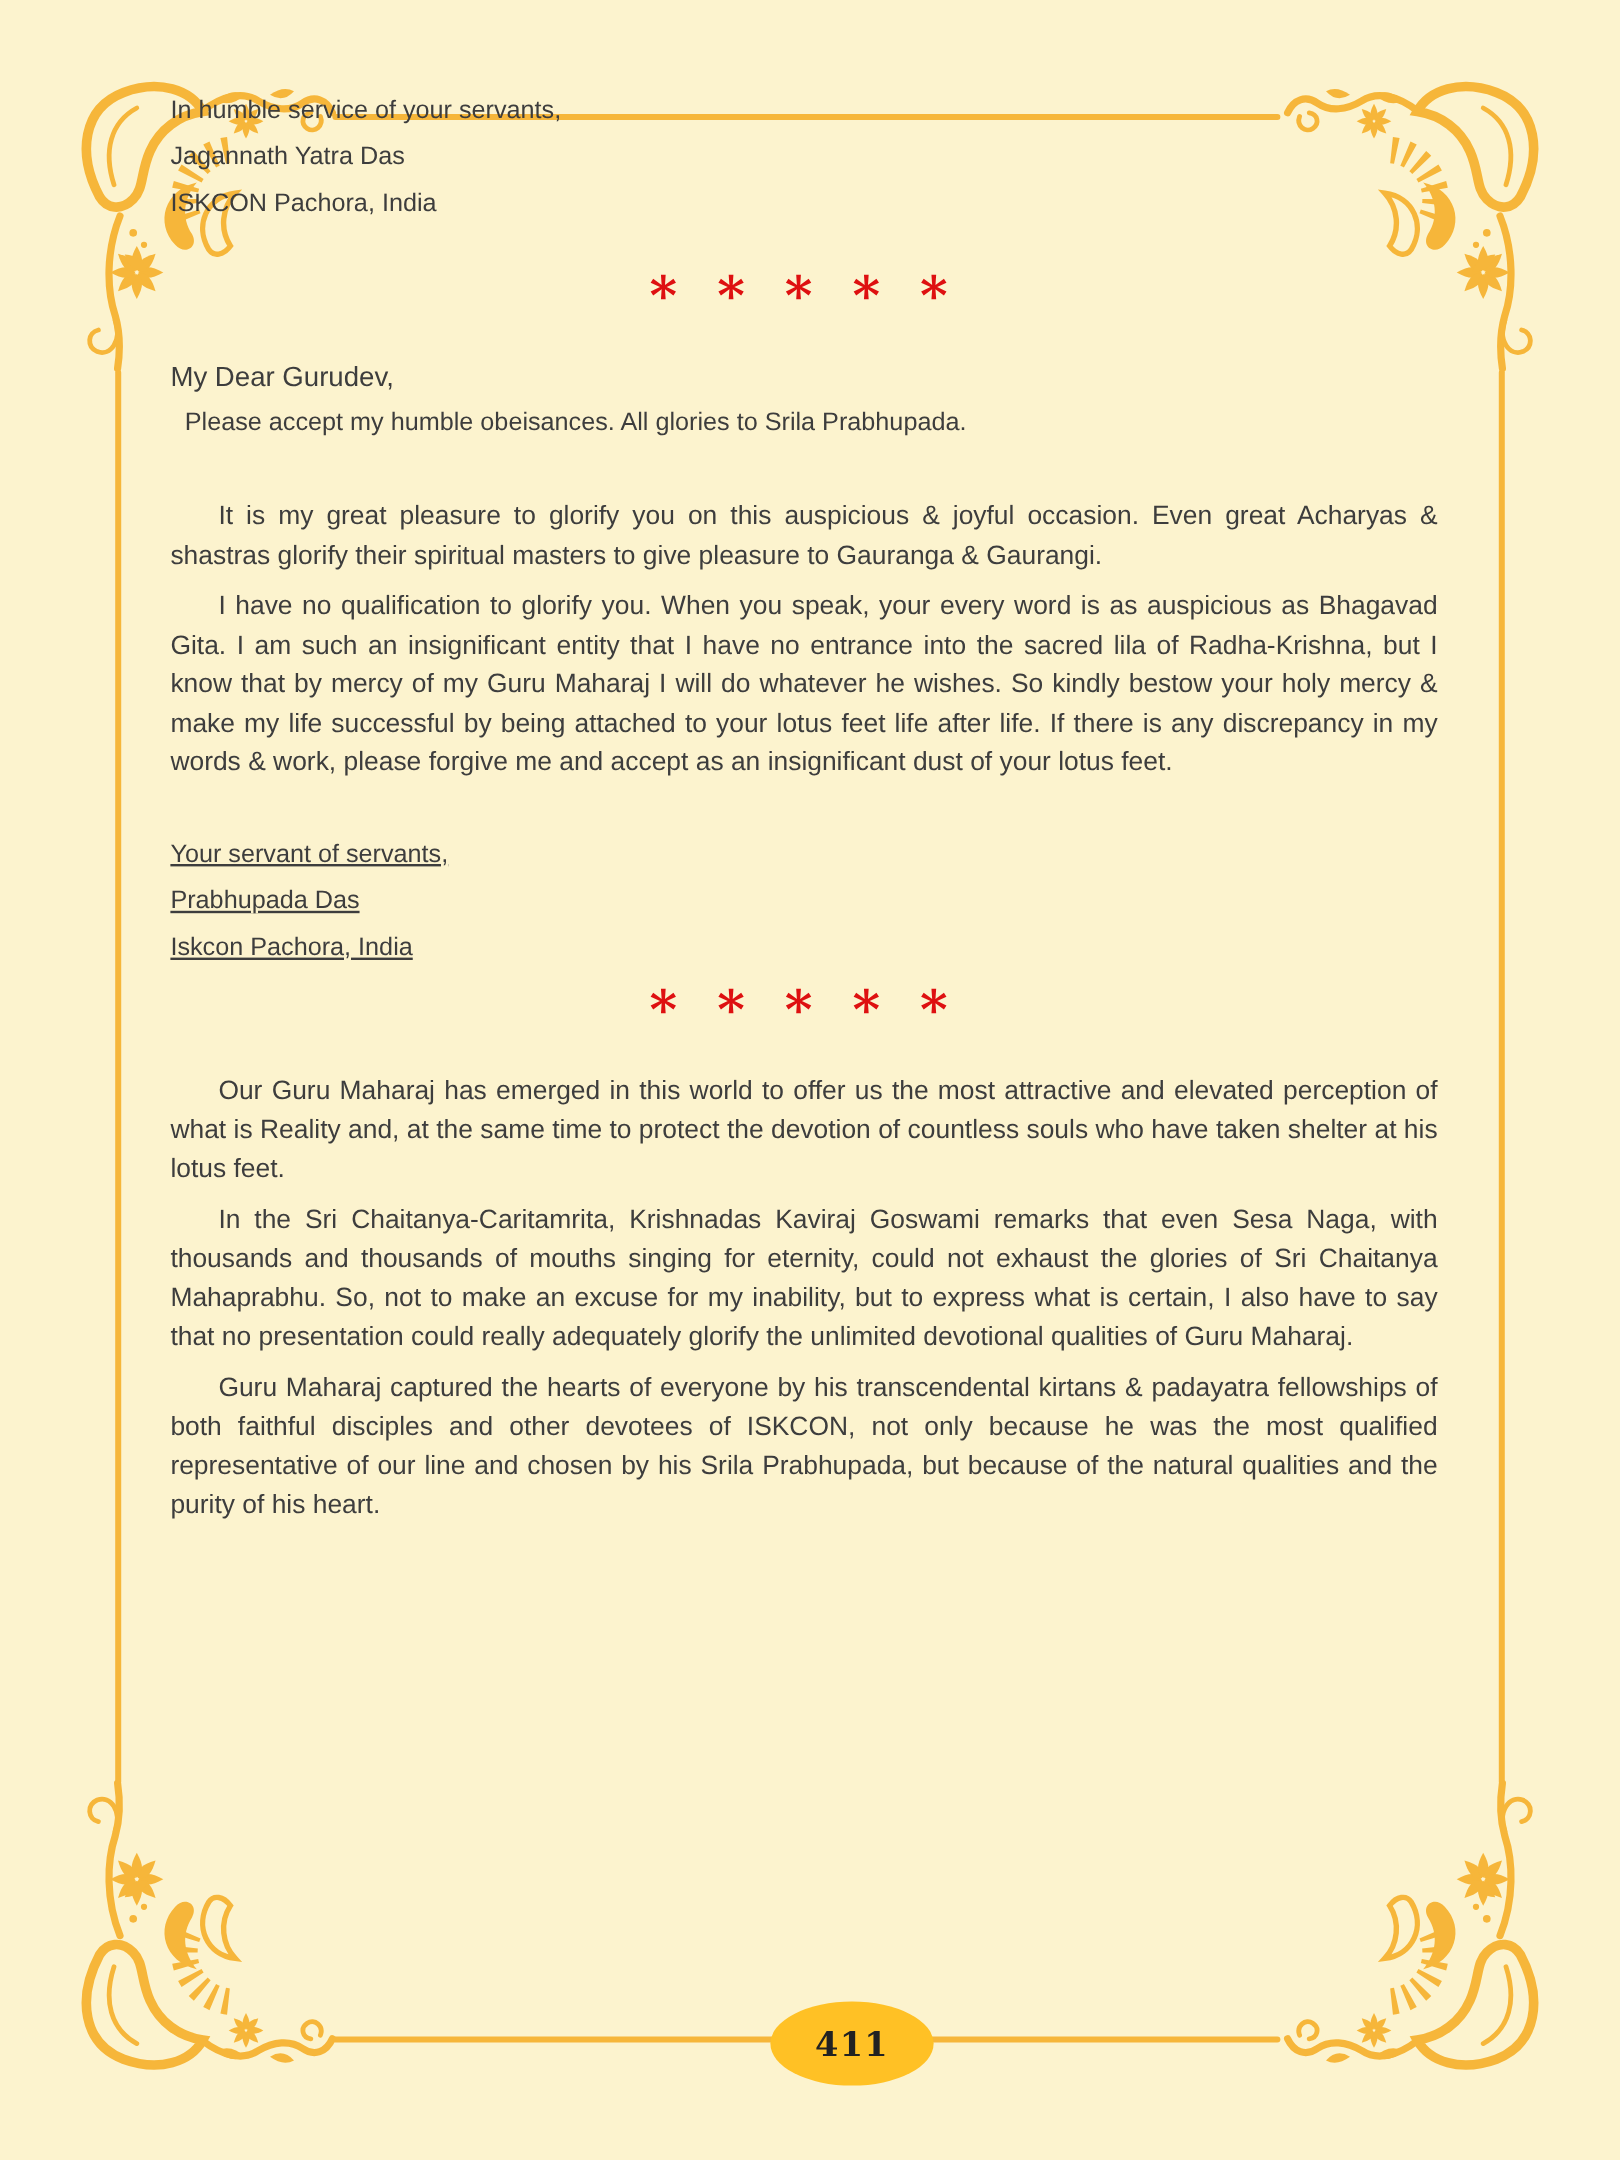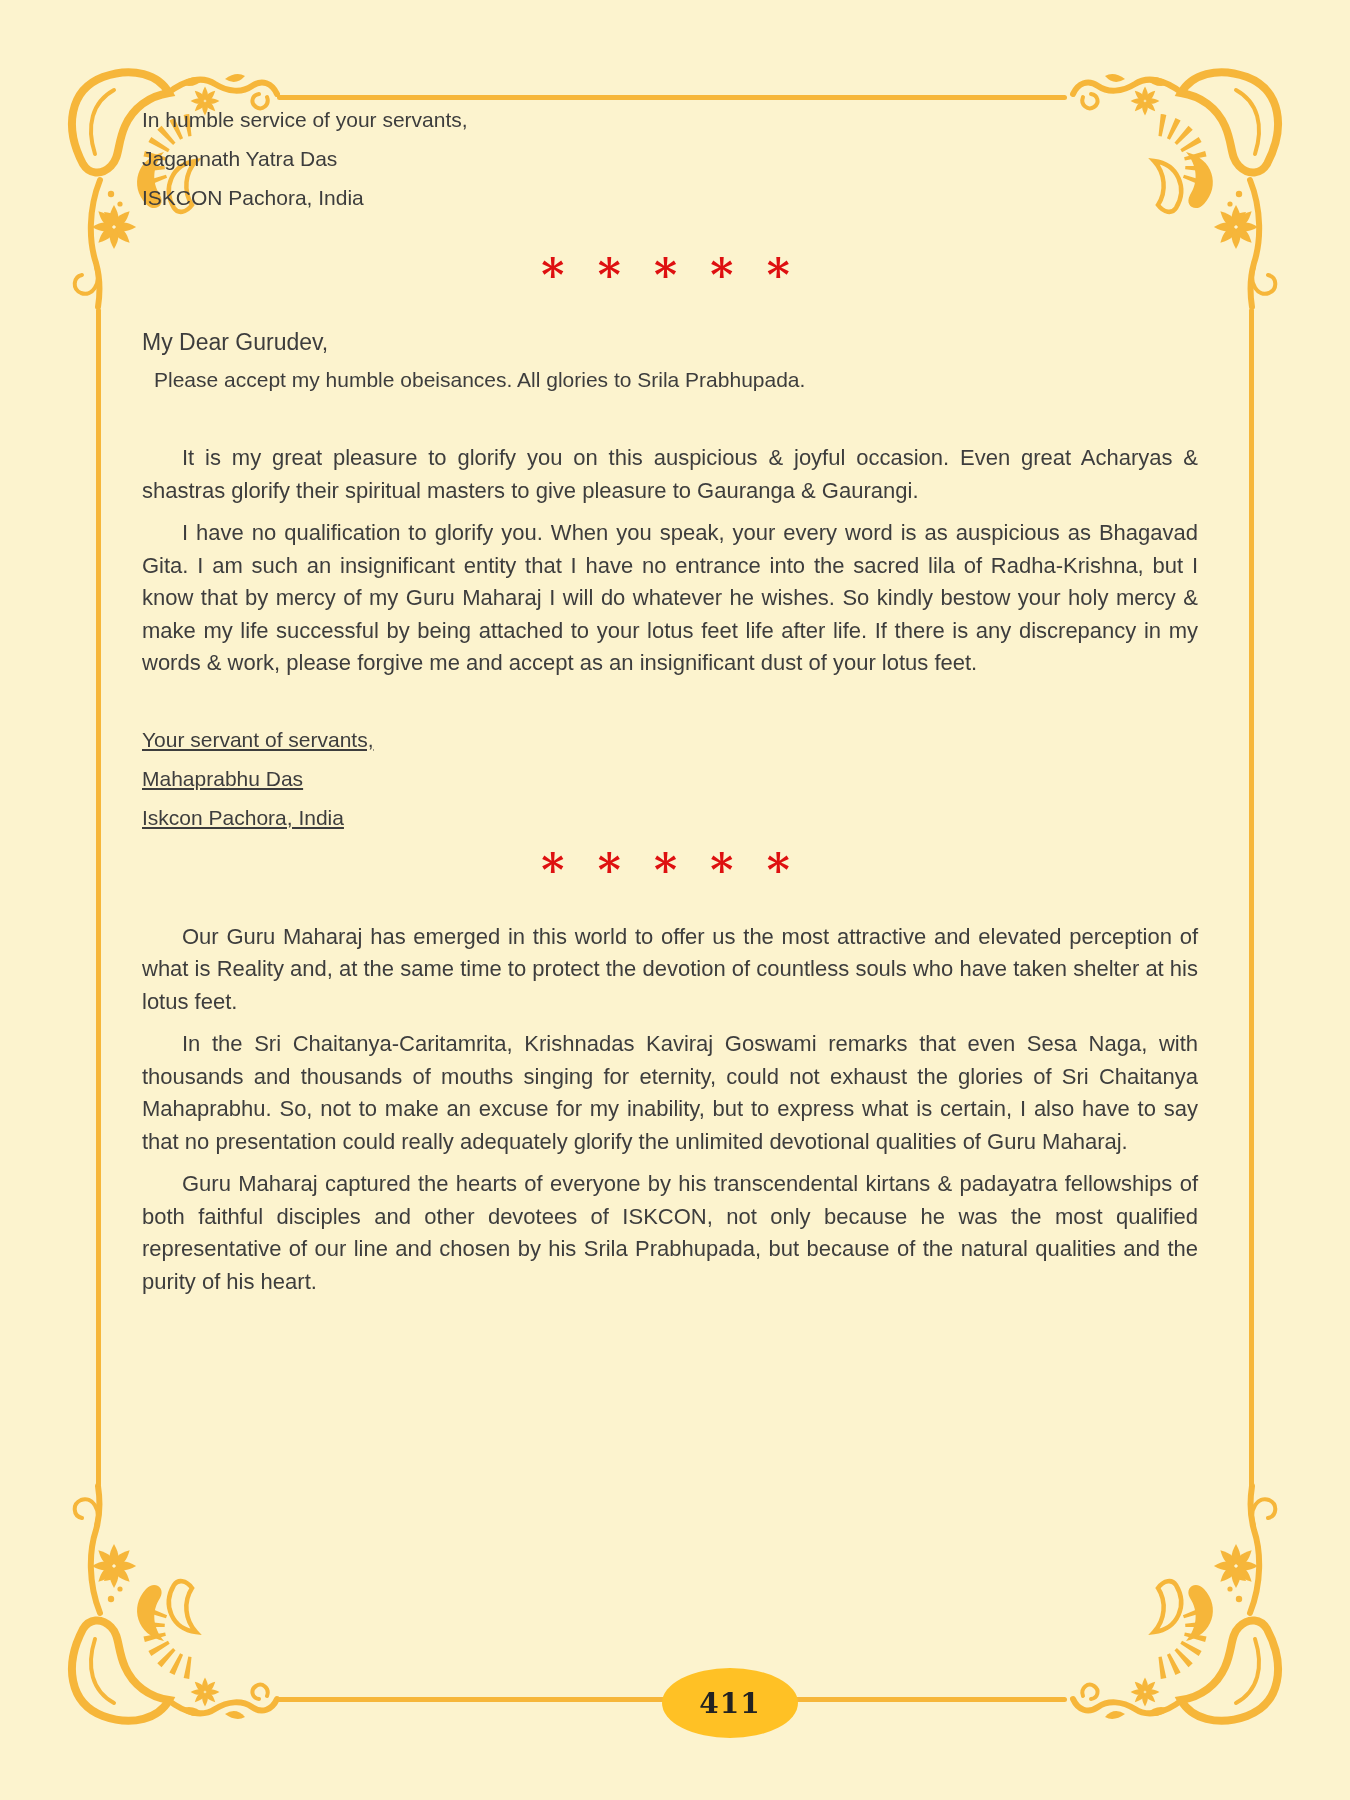--- a/index.html
+++ b/index.html
@@ -20,21 +20,21 @@
   }
   .frame{
     position:absolute;left:0;top:0;
     color:var(--gold);
     pointer-events:none;
   }
   .content{
     position:absolute;
     left:142px;top:0;
     width:1056px;
-    padding-top:108px;
+    padding-top:80px;
     box-sizing:border-box;
   }
   .closing-block p{
     margin:0 0 15px 0;
     font-size:21px;
     line-height:24px;
   }
   .closing-block{margin:0;}
   .separator{
     text-align:center;
@@ -60,21 +60,21 @@
     margin:0 0 10px 0;
     font-size:22px;
     line-height:32.5px;
     text-align:justify;
     text-indent:40px;
   }
   .para.first-after-opening{margin-top:50px;}
   .closing-block.second{margin-top:48px;text-decoration:underline;}
   .page-number-badge{
     position:absolute;
-    left:662px;top:1668px;
+    left:642px;top:1668px;
     width:136px;height:70px;
     background:var(--oval);
     border-radius:50%;
     display:flex;align-items:center;justify-content:center;
     font-family:"DejaVu Serif","Liberation Serif",serif;
     font-weight:bold;
     font-size:28px;
     color:#222222;
     letter-spacing:1px;
   }
@@ -141,21 +141,21 @@
 
   <div class="separator">* * * * *</div>
 
   <div>
     <p class="salutation first">My Dear Gurudev,</p>
     <p class="opening-line">Please accept my humble obeisances. All glories to Srila Prabhupada.</p>
     <p class="para first-after-opening">It is my great pleasure to glorify you on this auspicious &amp; joyful occasion. Even great Acharyas &amp; shastras glorify their spiritual masters to give pleasure to Gauranga &amp; Gaurangi.</p>
     <p class="para">I have no qualification to glorify you. When you speak, your every word is as auspicious as Bhagavad Gita. I am such an insignificant entity that I have no entrance into the sacred lila of Radha-Krishna, but I know that by mercy of my Guru Maharaj I will do whatever he wishes. So kindly bestow your holy mercy &amp; make my life successful by being attached to your lotus feet life after life. If there is any discrepancy in my words &amp; work, please forgive me and accept as an insignificant dust of your lotus feet.</p>
     <div class="closing-block second">
       <p>Your servant of servants,</p>
-      <p>Mahaprabhu Das</p>
+      <p>Prabhupada Das</p>
       <p>Iskcon Pachora, India</p>
     </div>
   </div>
 
   <div class="separator second">* * * * *</div>
 
   <div>
     <p class="para">Our Guru Maharaj has emerged in this world to offer us the most attractive and elevated perception of what is Reality and, at the same time to protect the devotion of countless souls who have taken shelter at his lotus feet.</p>
     <p class="para">In the Sri Chaitanya-Caritamrita, Krishnadas Kaviraj Goswami remarks that even Sesa Naga, with thousands and thousands of mouths singing for eternity, could not exhaust the glories of Sri Chaitanya Mahaprabhu. So, not to make an excuse for my inability, but to express what is certain, I also have to say that no presentation could really adequately glorify the unlimited devotional qualities of Guru Maharaj.</p>
     <p class="para">Guru Maharaj captured the hearts of everyone by his transcendental kirtans &amp; padayatra fellowships of both faithful disciples and other devotees of ISKCON, not only because he was the most qualified representative of our line and chosen by his Srila Prabhupada, but because of the natural qualities and the purity of his heart.</p>

